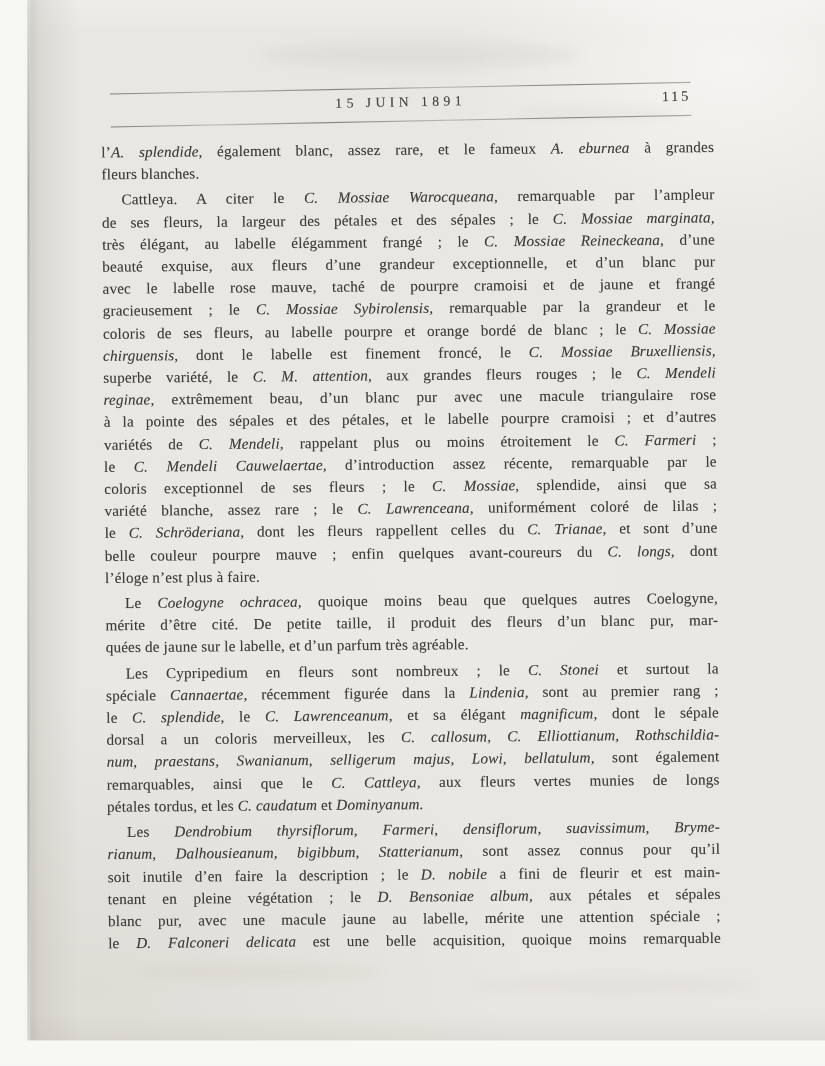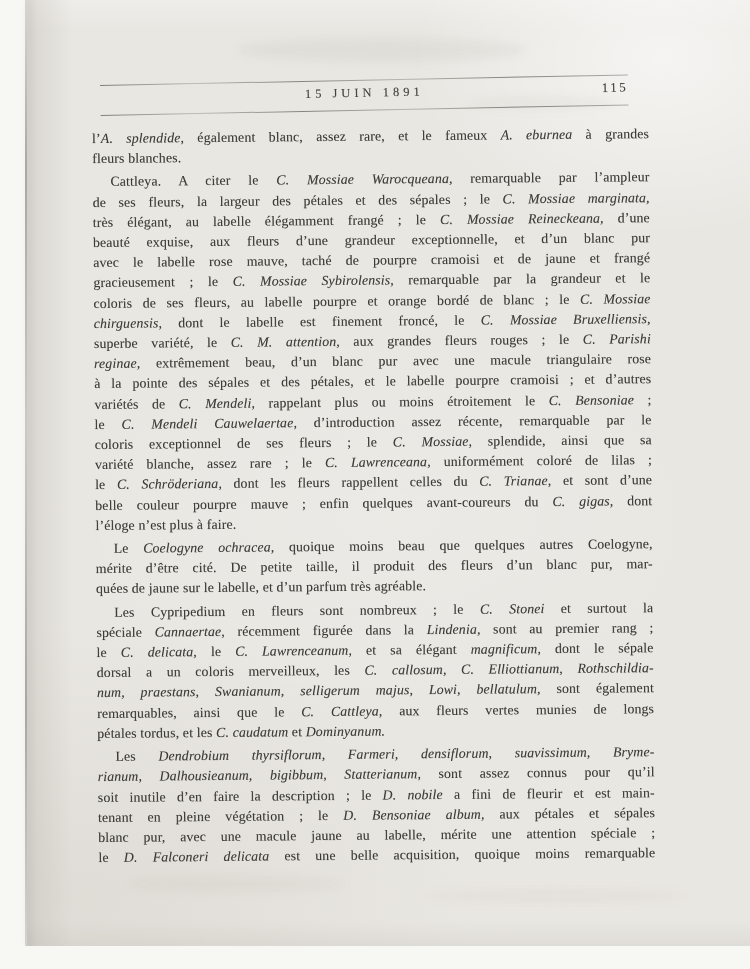--- a/index.html
+++ b/index.html
@@ -126,40 +126,40 @@
       </div>
       <div class="para">
         <div class="line ind"><span>Cattleya. A citer le </span><i>C. Mossiae Warocqueana,</i><span> remarquable par l’ampleur</span></div>
         <div class="line"><span>de ses fleurs, la largeur des pétales et des sépales ; le </span><i>C. Mossiae marginata,</i></div>
         <div class="line"><span>très élégant, au labelle élégamment frangé ; le </span><i>C. Mossiae Reineckeana,</i><span> d’une</span></div>
         <div class="line"><span>beauté exquise, aux fleurs d’une grandeur exceptionnelle, et d’un blanc pur</span></div>
         <div class="line"><span>avec le labelle rose mauve, taché de pourpre cramoisi et de jaune et frangé</span></div>
         <div class="line"><span>gracieusement ; le </span><i>C. Mossiae Sybirolensis,</i><span> remarquable par la grandeur et le</span></div>
         <div class="line"><span>coloris de ses fleurs, au labelle pourpre et orange bordé de blanc ; le </span><i>C. Mossiae</i></div>
         <div class="line"><i>chirguensis,</i><span> dont le labelle est finement froncé, le </span><i>C. Mossiae Bruxelliensis,</i></div>
-        <div class="line"><span>superbe variété, le </span><i>C. M. attention,</i><span> aux grandes fleurs rouges ; le </span><i>C. Parishi</i></div>
+        <div class="line"><span>superbe variété, le </span><i>C. M. attention,</i><span> aux grandes fleurs rouges ; le </span><i>C. Mendeli</i></div>
         <div class="line"><i>reginae,</i><span> extrêmement beau, d’un blanc pur avec une macule triangulaire rose</span></div>
         <div class="line"><span>à la pointe des sépales et des pétales, et le labelle pourpre cramoisi ; et d’autres</span></div>
-        <div class="line"><span>variétés de </span><i>C. Mendeli,</i><span> rappelant plus ou moins étroitement le </span><i>C. Bensoniae</i><span> ;</span></div>
+        <div class="line"><span>variétés de </span><i>C. Mendeli,</i><span> rappelant plus ou moins étroitement le </span><i>C. Farmeri</i><span> ;</span></div>
         <div class="line"><span>le </span><i>C. Mendeli Cauwelaertae,</i><span> d’introduction assez récente, remarquable par le</span></div>
         <div class="line"><span>coloris exceptionnel de ses fleurs ; le </span><i>C. Mossiae,</i><span> splendide, ainsi que sa</span></div>
         <div class="line"><span>variété blanche, assez rare ; le </span><i>C. Lawrenceana,</i><span> uniformément coloré de lilas ;</span></div>
         <div class="line"><span>le </span><i>C. Schröderiana,</i><span> dont les fleurs rappellent celles du </span><i>C. Trianae,</i><span> et sont d’une</span></div>
-        <div class="line"><span>belle couleur pourpre mauve ; enfin quelques avant-coureurs du </span><i>C. gigas,</i><span> dont</span></div>
+        <div class="line"><span>belle couleur pourpre mauve ; enfin quelques avant-coureurs du </span><i>C. longs,</i><span> dont</span></div>
         <div class="line end"><span>l’éloge n’est plus à faire.</span></div>
       </div>
       <div class="para">
         <div class="line ind"><span>Le </span><i>Coelogyne ochracea,</i><span> quoique moins beau que quelques autres Coelogyne,</span></div>
         <div class="line"><span>mérite d’être cité. De petite taille, il produit des fleurs d’un blanc pur, mar-</span></div>
         <div class="line end"><span>quées de jaune sur le labelle, et d’un parfum très agréable.</span></div>
       </div>
       <div class="para">
         <div class="line ind"><span>Les Cypripedium en fleurs sont nombreux ; le </span><i>C. Stonei</i><span> et surtout la</span></div>
         <div class="line"><span>spéciale </span><i>Cannaertae,</i><span> récemment figurée dans la </span><i>Lindenia,</i><span> sont au premier rang ;</span></div>
-        <div class="line"><span>le </span><i>C. delicata,</i><span> le </span><i>C. Lawrenceanum,</i><span> et sa élégant </span><i>magnificum,</i><span> dont le sépale</span></div>
+        <div class="line"><span>le </span><i>C. splendide,</i><span> le </span><i>C. Lawrenceanum,</i><span> et sa élégant </span><i>magnificum,</i><span> dont le sépale</span></div>
         <div class="line"><span>dorsal a un coloris merveilleux, les </span><i>C. callosum,</i><span> </span><i>C. Elliottianum,</i><span> </span><i>Rothschildia-</i></div>
         <div class="line"><i>num, praestans, Swanianum, selligerum majus, Lowi, bellatulum,</i><span> sont également</span></div>
         <div class="line"><span>remarquables, ainsi que le </span><i>C. Cattleya,</i><span> aux fleurs vertes munies de longs</span></div>
         <div class="line end"><span>pétales tordus, et les </span><i>C. caudatum</i><span> et </span><i>Dominyanum.</i></div>
       </div>
       <div class="para">
         <div class="line ind"><span>Les </span><i>Dendrobium thyrsiflorum, Farmeri, densiflorum, suavissimum, Bryme-</i></div>
         <div class="line"><i>rianum, Dalhousieanum, bigibbum, Statterianum,</i><span> sont assez connus pour qu’il</span></div>
         <div class="line"><span>soit inutile d’en faire la description ; le </span><i>D. nobile</i><span> a fini de fleurir et est main-</span></div>
         <div class="line"><span>tenant en pleine végétation ; le </span><i>D. Bensoniae album,</i><span> aux pétales et sépales</span></div>

